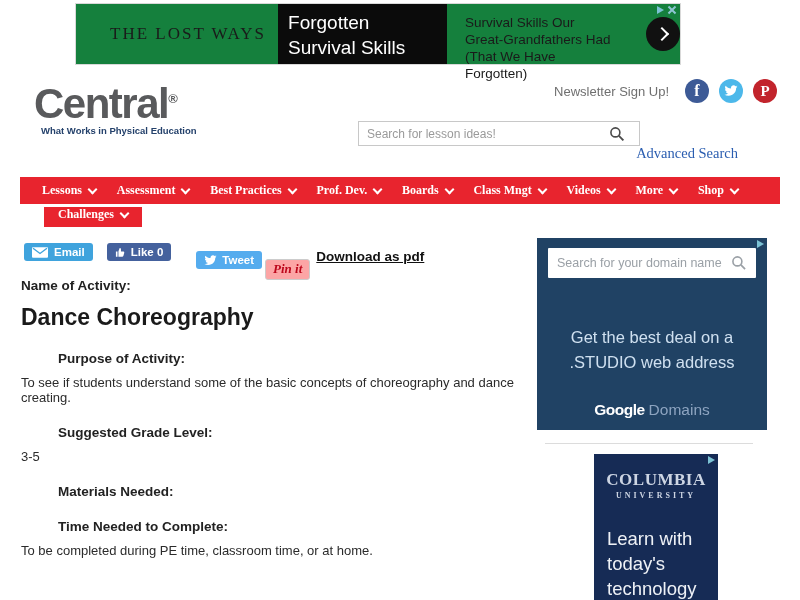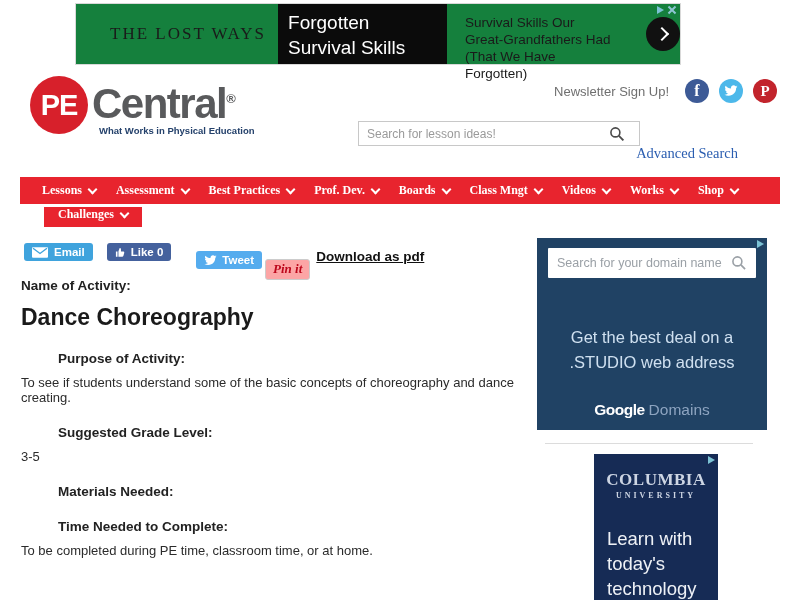--- a/index.html
+++ b/index.html
@@ -108,23 +108,20 @@
   <div class="adcircle">
     <span class="chev"></span>
   </div>
   <div class="adchoices">
     <span class="tri"></span>
     <span class="xicon"></span>
   </div>
 </div>
 
 <div class="logo">
-  <div class="logo-circle">
-    <span>PE</span>
-  </div>
   <div class="logo-right">
     <div class="logo-central"><span>Central</span><span class="logo-reg">®</span></div>
     <div class="logo-tagline">What Works in Physical Education</div>
   </div>
 </div>
 
 <div class="social-row">
   <span class="newsletter">Newsletter Sign Up!</span>
   <span class="sc sc-fb">
       <span>f</span>
@@ -172,21 +169,21 @@
       </span>
     <span class="nav-item">
         <span>Class Mngt</span>
         <span class="caret"></span>
       </span>
     <span class="nav-item">
         <span>Videos</span>
         <span class="caret"></span>
       </span>
     <span class="nav-item">
-        <span>Works</span>
+        <span>More</span>
         <span class="caret"></span>
       </span>
     <span class="nav-item">
         <span>Shop</span>
         <span class="caret"></span>
       </span>
   </div>
   <div class="nav-tab">
     <span class="nav-item">
         <span>Challenges</span>

